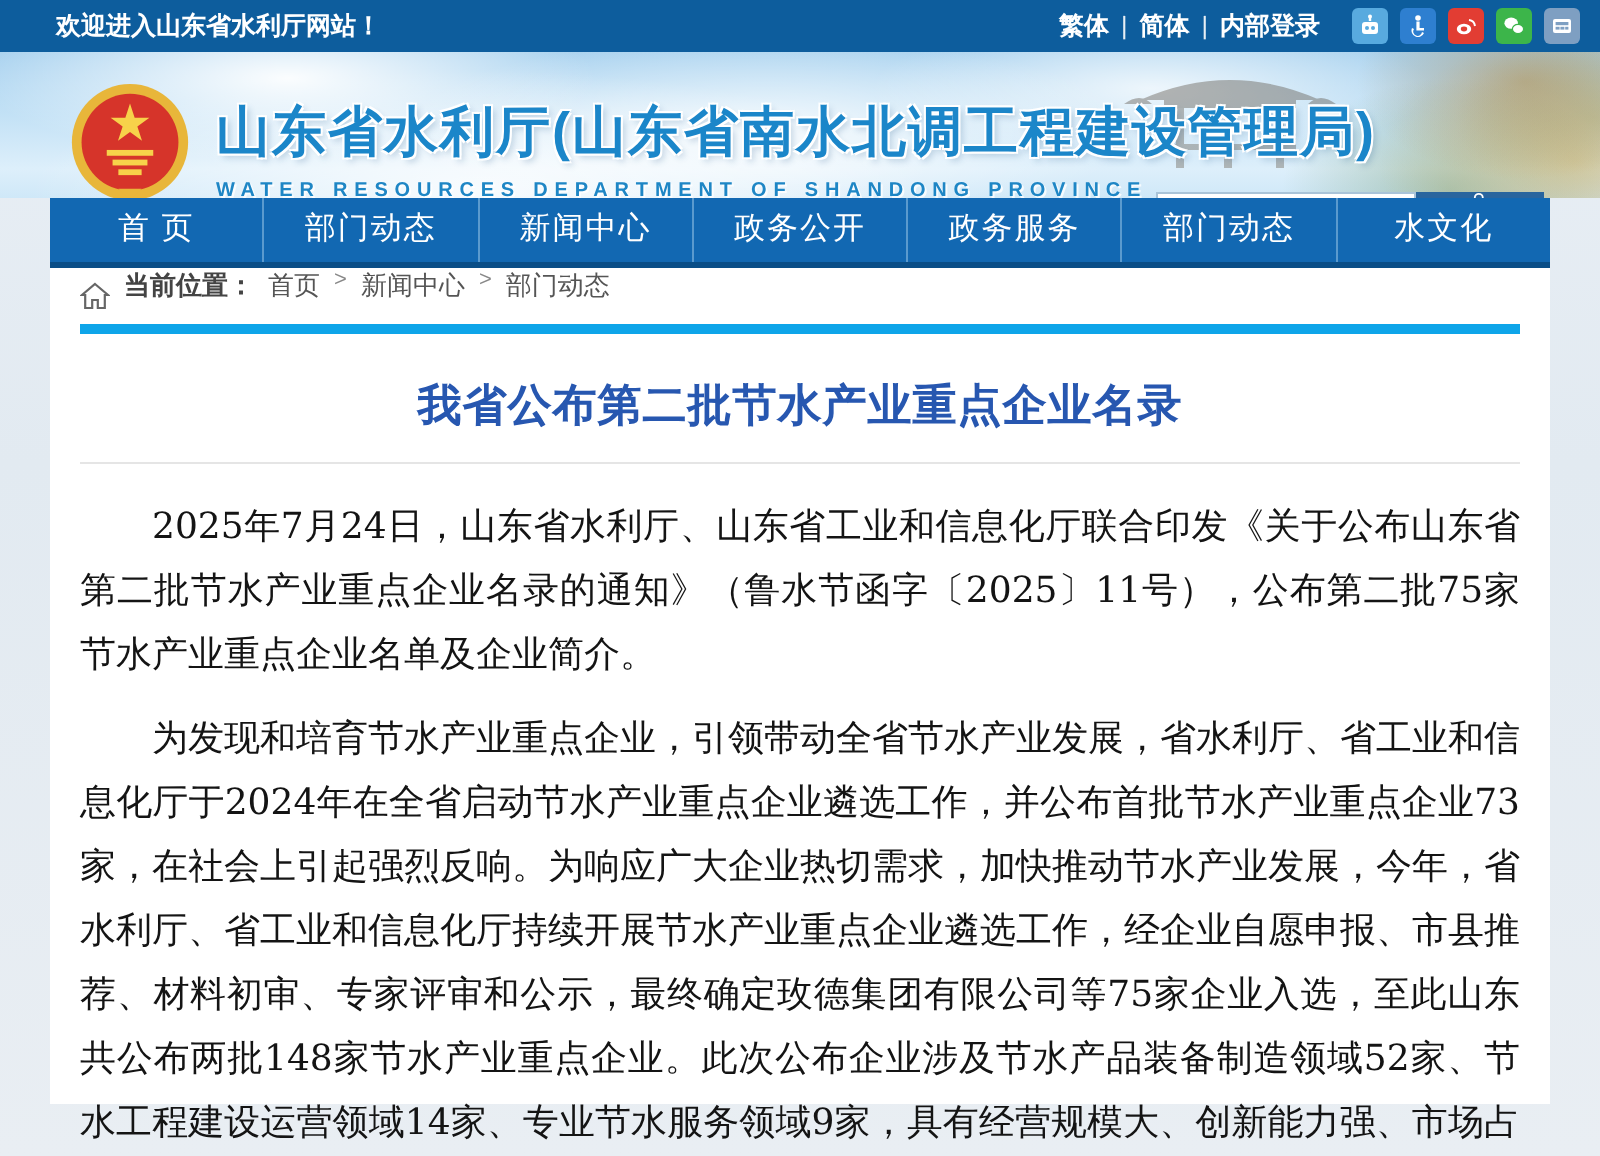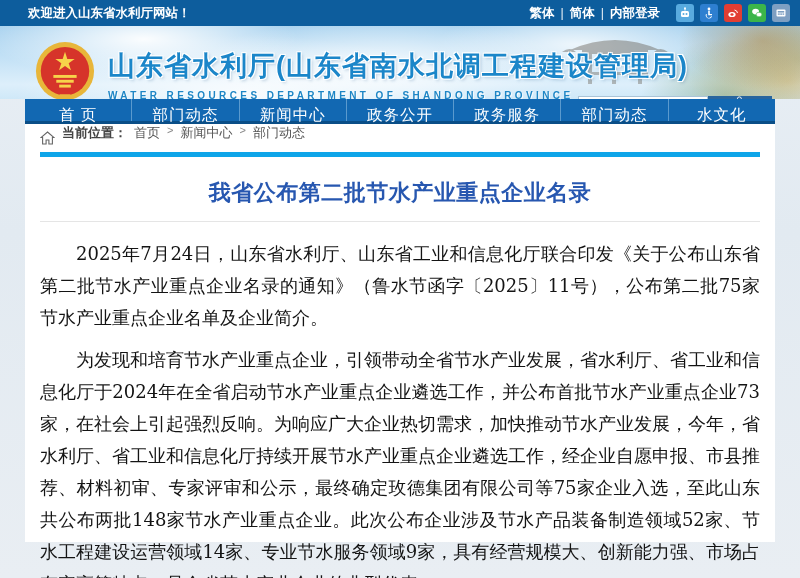--- a/index.html
+++ b/index.html
@@ -67,21 +67,21 @@
     font-size:12.5px; padding:0 8px; color:#333; outline:none;
   }
   .search-input::placeholder { color:#999; }
   .search-btn {
     width:64px; height:30px; background:#29659e; border:none; color:#fff;
     font-size:15px; display:flex; align-items:center; justify-content:center;
     cursor:pointer; gap:4px;flex-direction:column;
   }
   
   .nav { margin:0 25px; background:#1268b2; border-bottom:3px solid #0a4e87; }
-  .nav ul { list-style:none; display:flex; height:22px; }
+  .nav ul { list-style:none; display:flex; height:32px; }
   .nav li { flex:1; text-align:center; }
   .nav li + li { border-left:1px solid rgba(180,215,240,.45); }
   .nav a {
     color:#fff; text-decoration:none; font-size:15.5px; line-height:32px;
     display:block; cursor:pointer; letter-spacing:1px;
   }
   
   .content { margin:0 25px; background:#fff; height:418px; padding:0 15px; }
   .breadcrumb {
     height:33px; display:flex; font-size:13px; color:#555;

